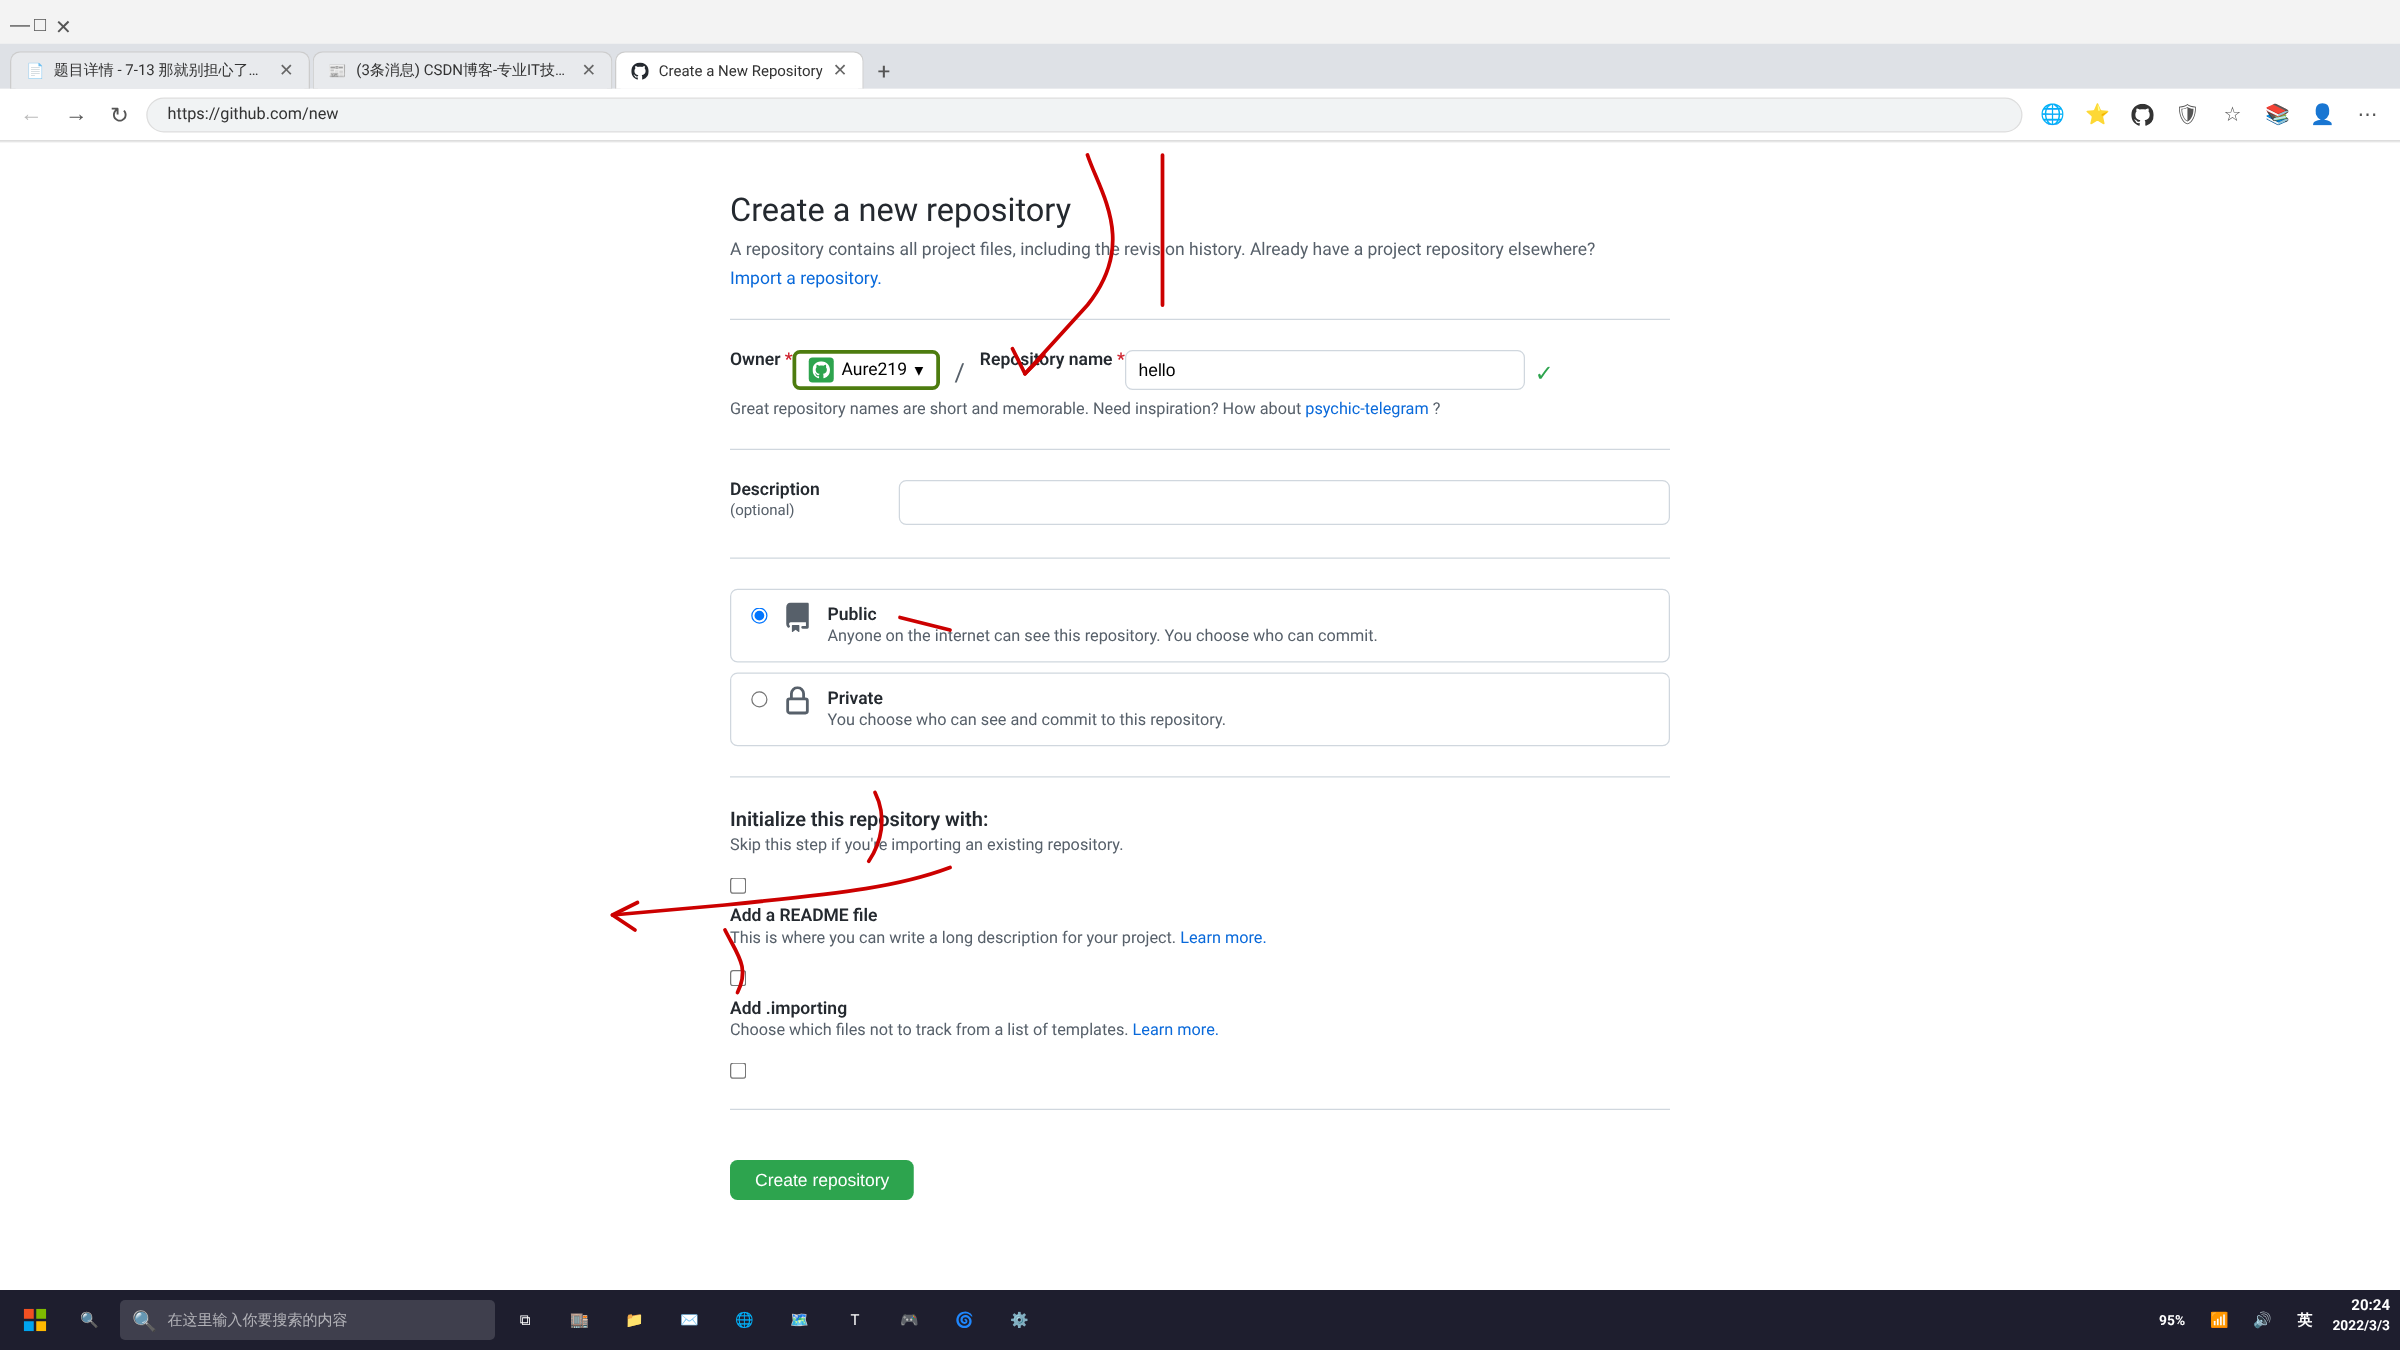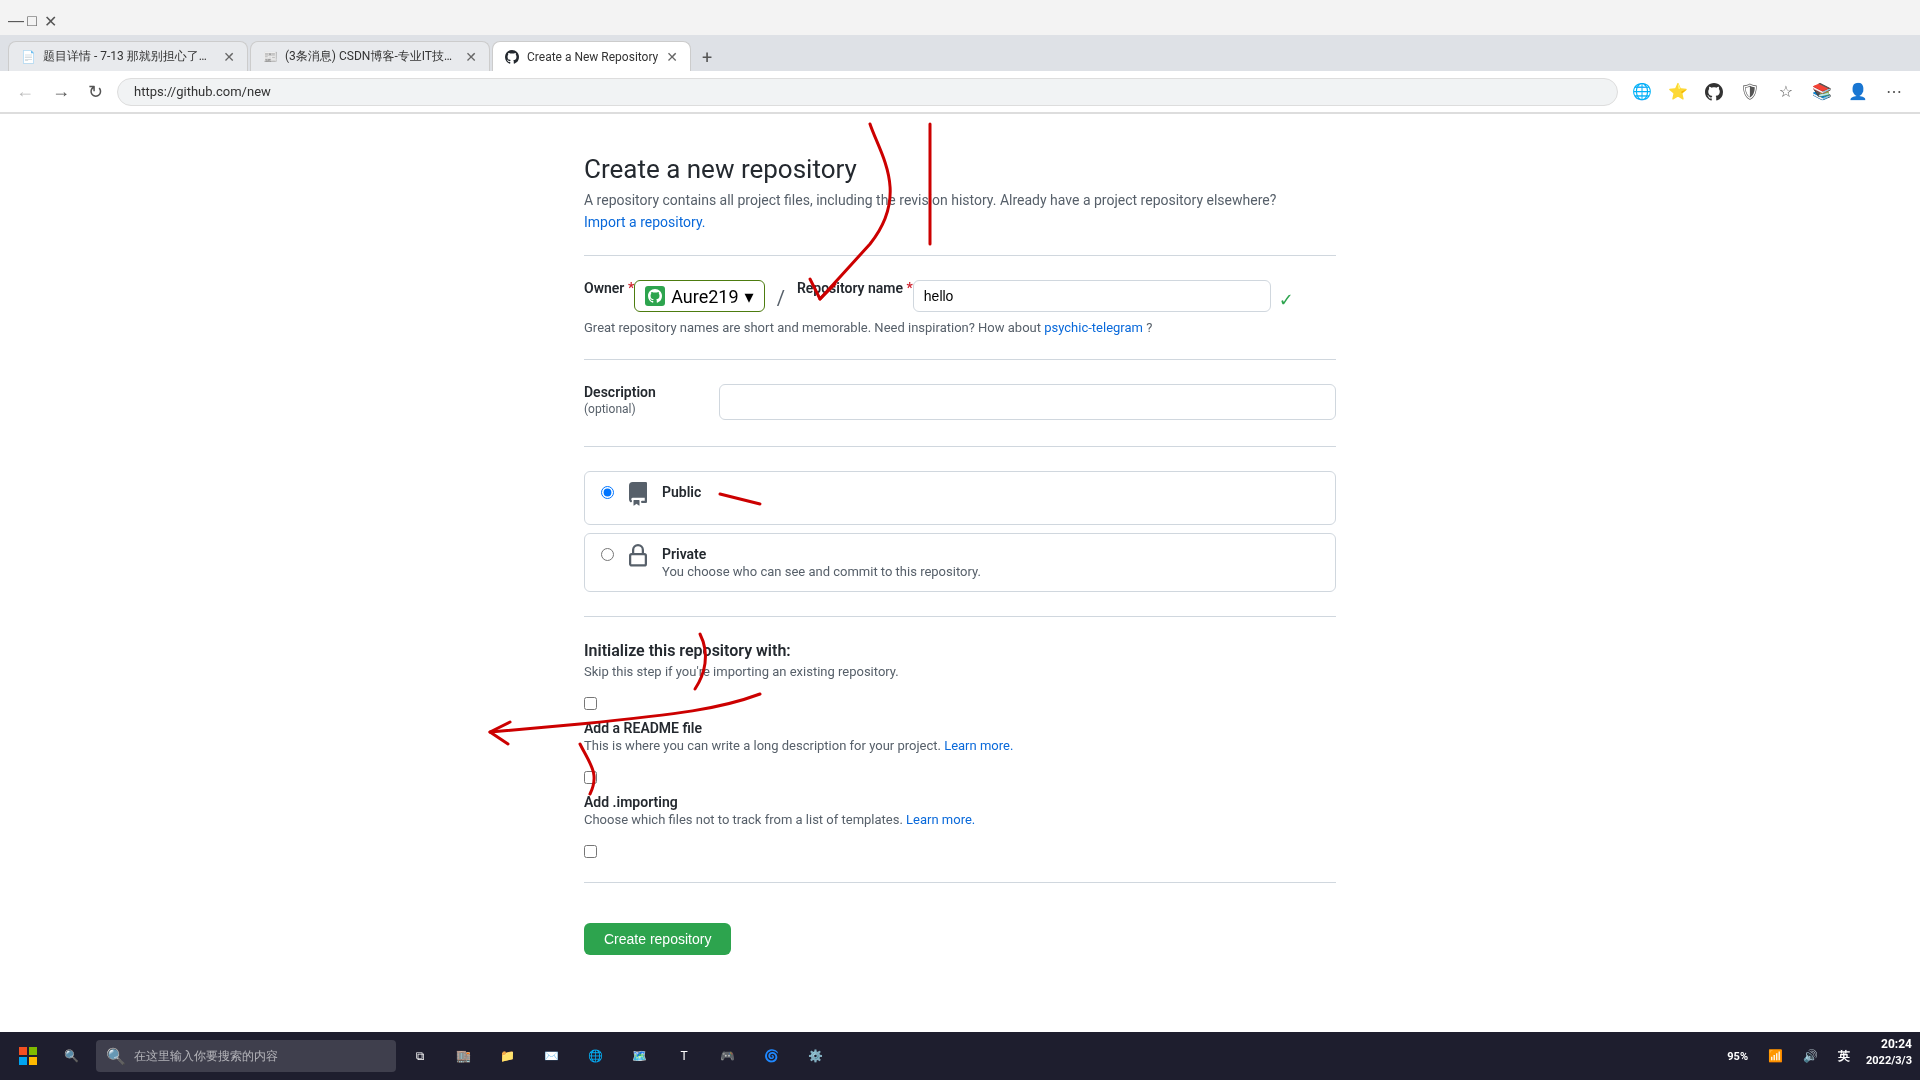--- a/index.html
+++ b/index.html
@@ -129,24 +129,24 @@
       font-weight: 600;
       color: #24292f;
       margin-bottom: 6px;
     }
     .form-label .required { color: #cf222e; }
     .form-label .optional { font-weight: 400; color: #57606a; font-size: 12px; }
     .owner-select {
       display: flex;
       align-items: center;
       gap: 6px;
-      border: 1px solid #4d7c0f;
+      border: 3px solid #4d7c0f;
       border-radius: 6px;
       padding: 5px 10px;
-      font-size: 18px;
+      font-size: 14px;
       background: #fff;
       cursor: pointer;
       height: 32px;
     }
     .owner-avatar {
       width: 20px;
       height: 20px;
       background: #2da44e;
       border-radius: 3px;
       display: flex;
@@ -155,21 +155,21 @@
       font-size: 10px;
       color: white;
     }
     .slash { font-size: 20px; color: #57606a; padding: 0 4px; margin-bottom: 2px; }
     .repo-name-input {
       border: 1px solid #d0d7de;
       border-radius: 6px;
       padding: 5px 10px;
       font-size: 14px;
       height: 32px;
-      width: 358px;
+      width: 320px;
     }
     .check-icon { color: #2da44e; font-size: 18px; margin-bottom: 2px; }
 
     .hint-text {
       font-size: 13px;
       color: #57606a;
       margin-bottom: 4px;
     }
     .hint-text a { color: #0969da; text-decoration: none; }
 
@@ -442,20 +442,21 @@
     <div class="radio-group">
       <div class="radio-option">
         <input type="radio" name="visibility" checked="" style="">
         <div class="radio-icon">
           <svg width="24" height="24" viewBox="0 0 16 16" fill="#57606a">
               <path d="M2 2.5A2.5 2.5 0 014.5 0h8.75a.75.75 0 01.75.75v12.5a.75.75 0 01-.75.75h-2.5a.75.75 0 110-1.5h1.75v-2h-8a1 1 0 00-.714 1.7.75.75 0 01-1.072 1.05A2.495 2.495 0 012 11.5v-9zm10.5-1V9h-8c-.356 0-.694.074-1 .208V2.5a1 1 0 011-1h8zM5 12.25v3.25a.25.25 0 00.4.2l1.45-1.087a.25.25 0 01.3 0L8.6 15.7a.25.25 0 00.4-.2v-3.25a.25.25 0 00-.25-.25h-3.5a.25.25 0 00-.25.25z"></path>
             </svg>
         </div>
         <div class="radio-content">
           <div class="radio-title">Public</div>
+          <div class="radio-desc">Anyone on the internet can see this repository. You choose who can commit.</div>
         </div>
       </div>
       <div class="radio-option">
         <input type="radio" name="visibility" style="">
         <div class="radio-icon">
           <svg width="24" height="24" viewBox="0 0 16 16" fill="#57606a">
               <path d="M4 4v2h-.25A1.75 1.75 0 002 7.75v5.5c0 .966.784 1.75 1.75 1.75h8.5A1.75 1.75 0 0014 13.25v-5.5A1.75 1.75 0 0012.25 6H12V4a4 4 0 10-8 0zm6.5 2H5.5V4a2.5 2.5 0 015 0v2zM3.5 7.75a.25.25 0 01.25-.25h8.5a.25.25 0 01.25.25v5.5a.25.25 0 01-.25.25h-8.5a.25.25 0 01-.25-.25v-5.5z"></path>
             </svg>
         </div>
         <div class="radio-content">

